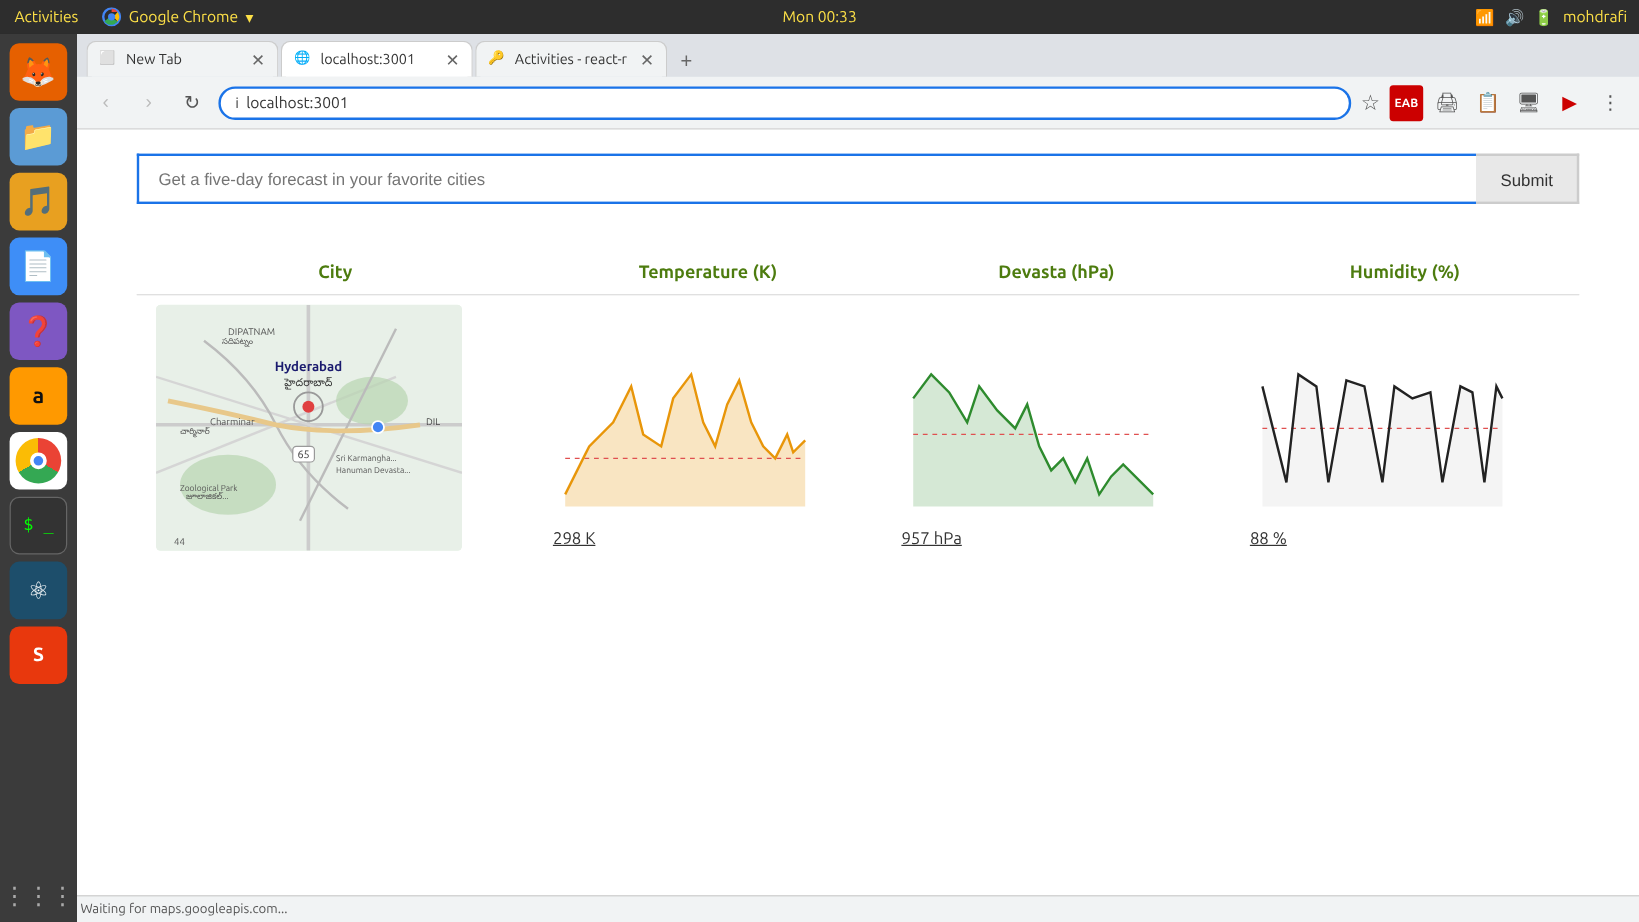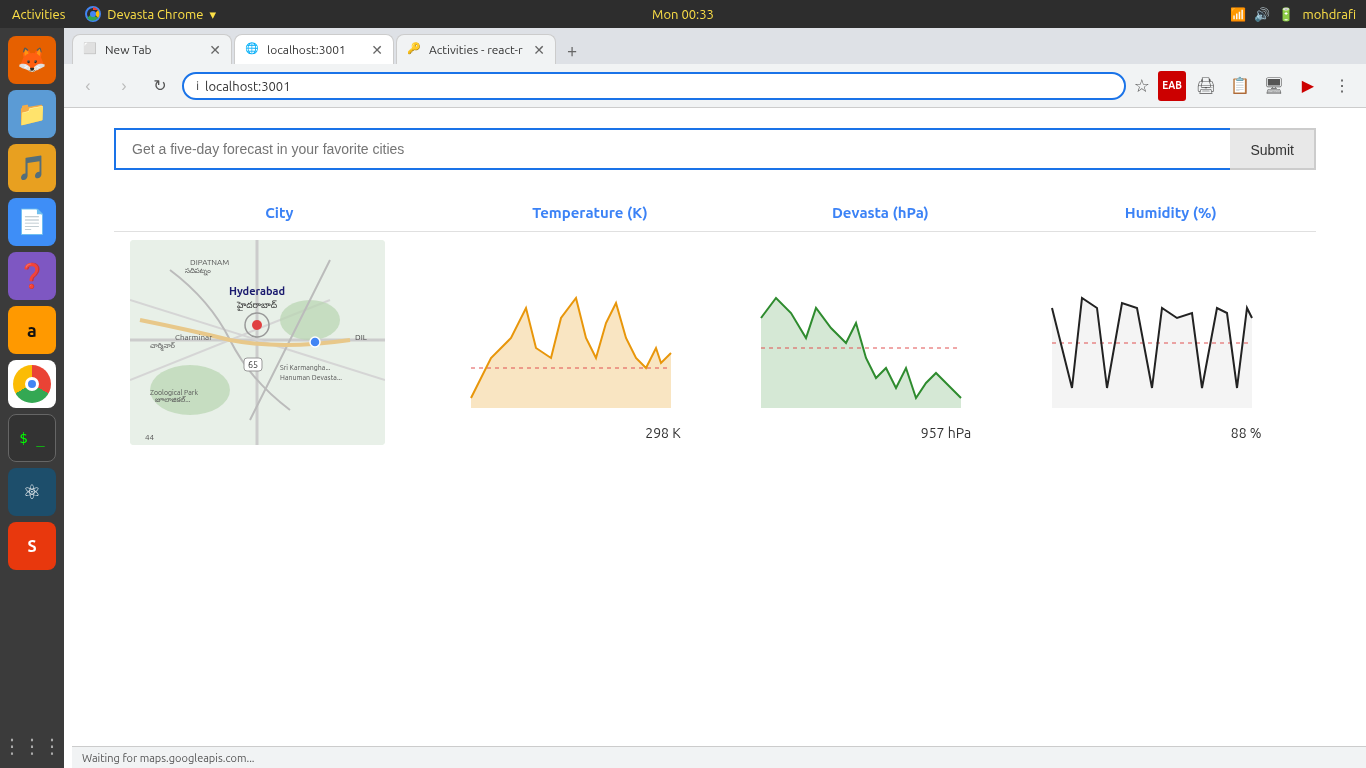--- a/index.html
+++ b/index.html
@@ -85,60 +85,60 @@
     .bookmark-star { font-size: 18px; color: #555; cursor: pointer; }
     .toolbar-icons { display: flex; align-items: center; gap: 6px; }
     .toolbar-icon { font-size: 16px; color: #555; cursor: pointer; width: 28px; height: 30px; display: flex; align-items: center; justify-content: center; }
 
     
     .page-content {
       flex: 1; background: #fff; overflow-y: auto; padding: 20px 50px;
     }
 
     
-    .search-container { display: flex; gap: 0; margin-bottom: 24px; }
+    .search-container { display: flex; gap: 0; margin-bottom: 38px; }
     .search-input {
       flex: 1; height: 42px; border: 2px solid #1a73e8; border-right: none;
       padding: 0 16px; font-size: 14px; outline: none; color: #555;
     }
     .search-btn {
       height: 42px; padding: 12px 20px; background: #e8e8e8; border: 2px solid #ccc;
       border-left: none; font-size: 14px; cursor: pointer; color: #333;
     }
 
     
     .data-table { width: 100%; border-collapse: collapse; }
     .data-table th {
       padding: 10px 16px; font-size: 15px; font-weight: 600;
-      color: #3b82f6; border-bottom: 1px solid #e0e0e0;
+      color: #4d7c0f; border-bottom: 1px solid #e0e0e0;
     }
     .data-table td {
       padding: 8px 16px; text-align: center; vertical-align: middle;
     }
 
     
     .map-cell {
       width: 255px; height: 205px; background: #e8f4e8;
       border-radius: 4px; overflow: hidden; position: relative;
     }
 
     
     .chart-container {
       width: 220px; height: 170px; position: relative;
     }
     .chart-value {
-      text-align: right; font-size: 14px; color: #333; margin-top: 4px;
+      text-align: left; font-size: 14px; color: #333; margin-top: 4px; text-decoration: underline;
     }
 
     
     svg.chart { width: 220px; height: 160px; }
 
     
     .status-bar {
-      position: fixed; bottom: 0; left: 72px; right: 0; height: 22px;
+      position: fixed; bottom: 0; left: 57px; right: 0; height: 22px;
       background: #f1f3f4; border-top: 1px solid #ccc;
       display: flex; align-items: center; padding: 0 10px;
       font-size: 11px; color: #555;
     }
 
     
     .map-svg { width: 255px; height: 205px; }
 
     
     .chrome-circle {
@@ -154,21 +154,21 @@
 <div class="os-taskbar">
   <span class="activities">Activities</span>
   <div class="chrome-menu">
     <svg width="16" height="16" viewBox="0 0 16 16">
       <circle cx="8" cy="8" r="7" fill="none" stroke="#4285f4" stroke-width="2"></circle>
       <path d="M8 1 A7 7 0 0 1 13.06 4 L8 4 Z" fill="#ea4335"></path>
       <path d="M13.06 4 A7 7 0 0 1 13.06 12 L9.5 8 Z" fill="#fbbc05"></path>
       <path d="M13.06 12 A7 7 0 0 1 2 12 L6.5 8 Z" fill="#34a853"></path>
       <circle cx="8" cy="8" r="3" fill="#4285f4"></circle>
     </svg>
-    <span>Devasta Chrome</span>
+    <span>Google Chrome</span>
     <span>▾</span>
   </div>
   <span class="clock">Mon 00:33</span>
   <div class="sys-icons">
     <span>📶</span>
     <span>🔊</span>
     <span>🔋</span>
     <span>mohdrafi</span>
   </div>
 </div>

